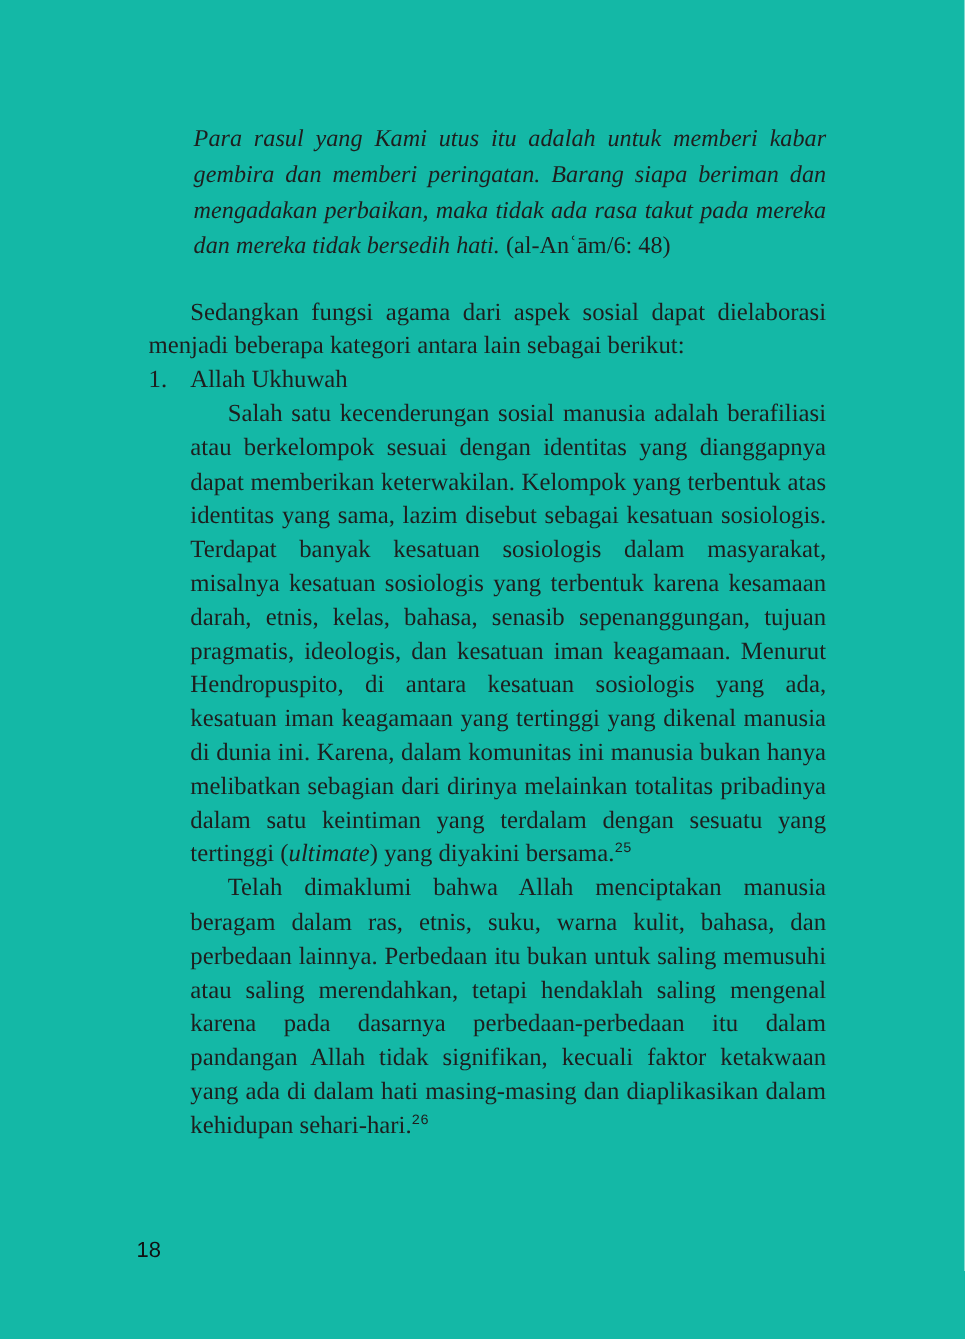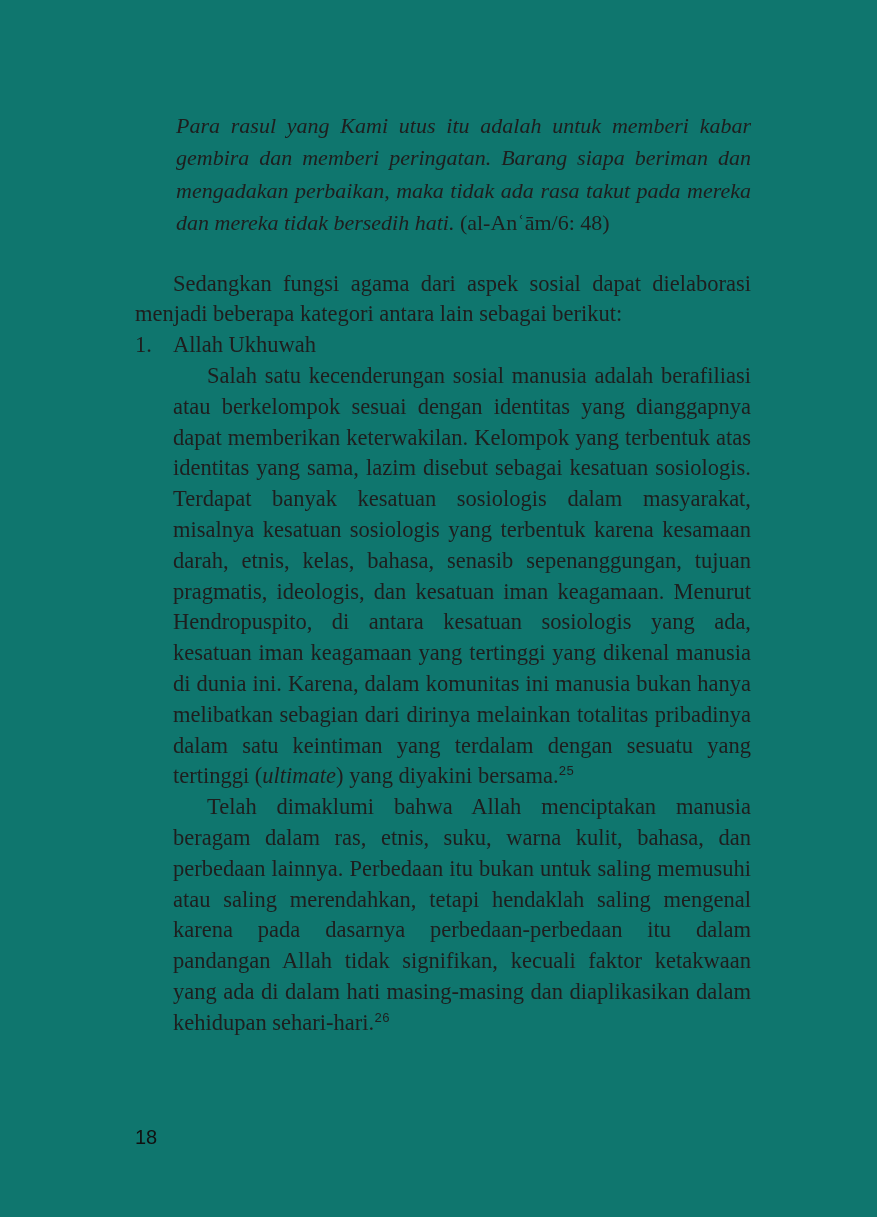--- a/index.html
+++ b/index.html
@@ -4,21 +4,21 @@
 <style>
   html, body {
     margin: 0;
     padding: 0;
     background: #ffffff;
   }
   .page {
     position: relative;
     width: 877px;
     height: 1217px;
-    background: #0f766e;
+    background: #14b8a6;
     font-family: "Liberation Serif", serif;
     color: #1e1e1e;
     overflow: hidden;
   }
   .content {
     position: absolute;
     left: 135px;
     top: 110px;
     width: 616px;
     font-size: 22.5px;
@@ -59,21 +59,21 @@
   .bpara em {
   }
   sup.fn {
     font-size: 13px;
     line-height: 0;
     vertical-align: super;
     font-family: Liberation Mono, monospace;
   }
   .page-number {
     position: absolute;
-    left: 135px;
+    left: 124px;
     top: 1126px;
     font-family: "Liberation Sans", sans-serif;
     font-size: 20px;
     color: #111111;
   }
 </style>
 </head>
 <body>
 
 <div class="page">

